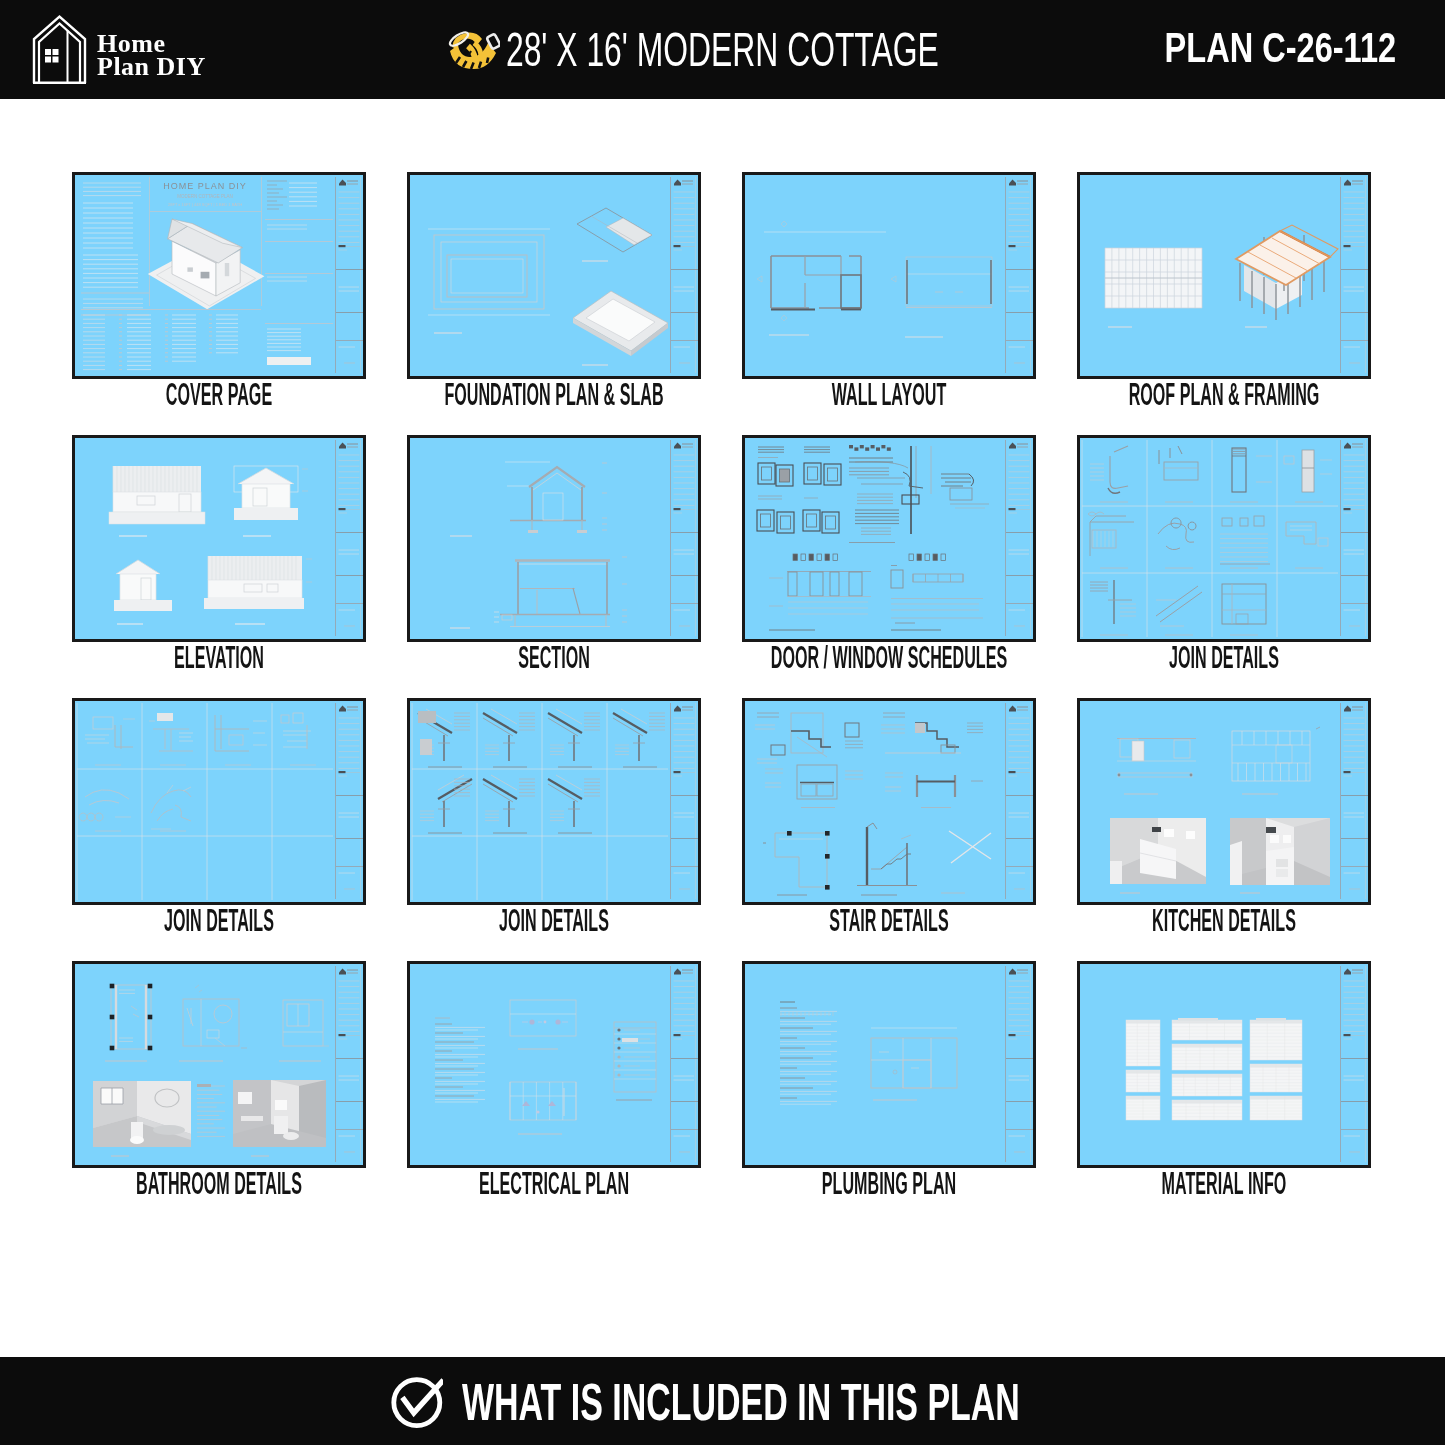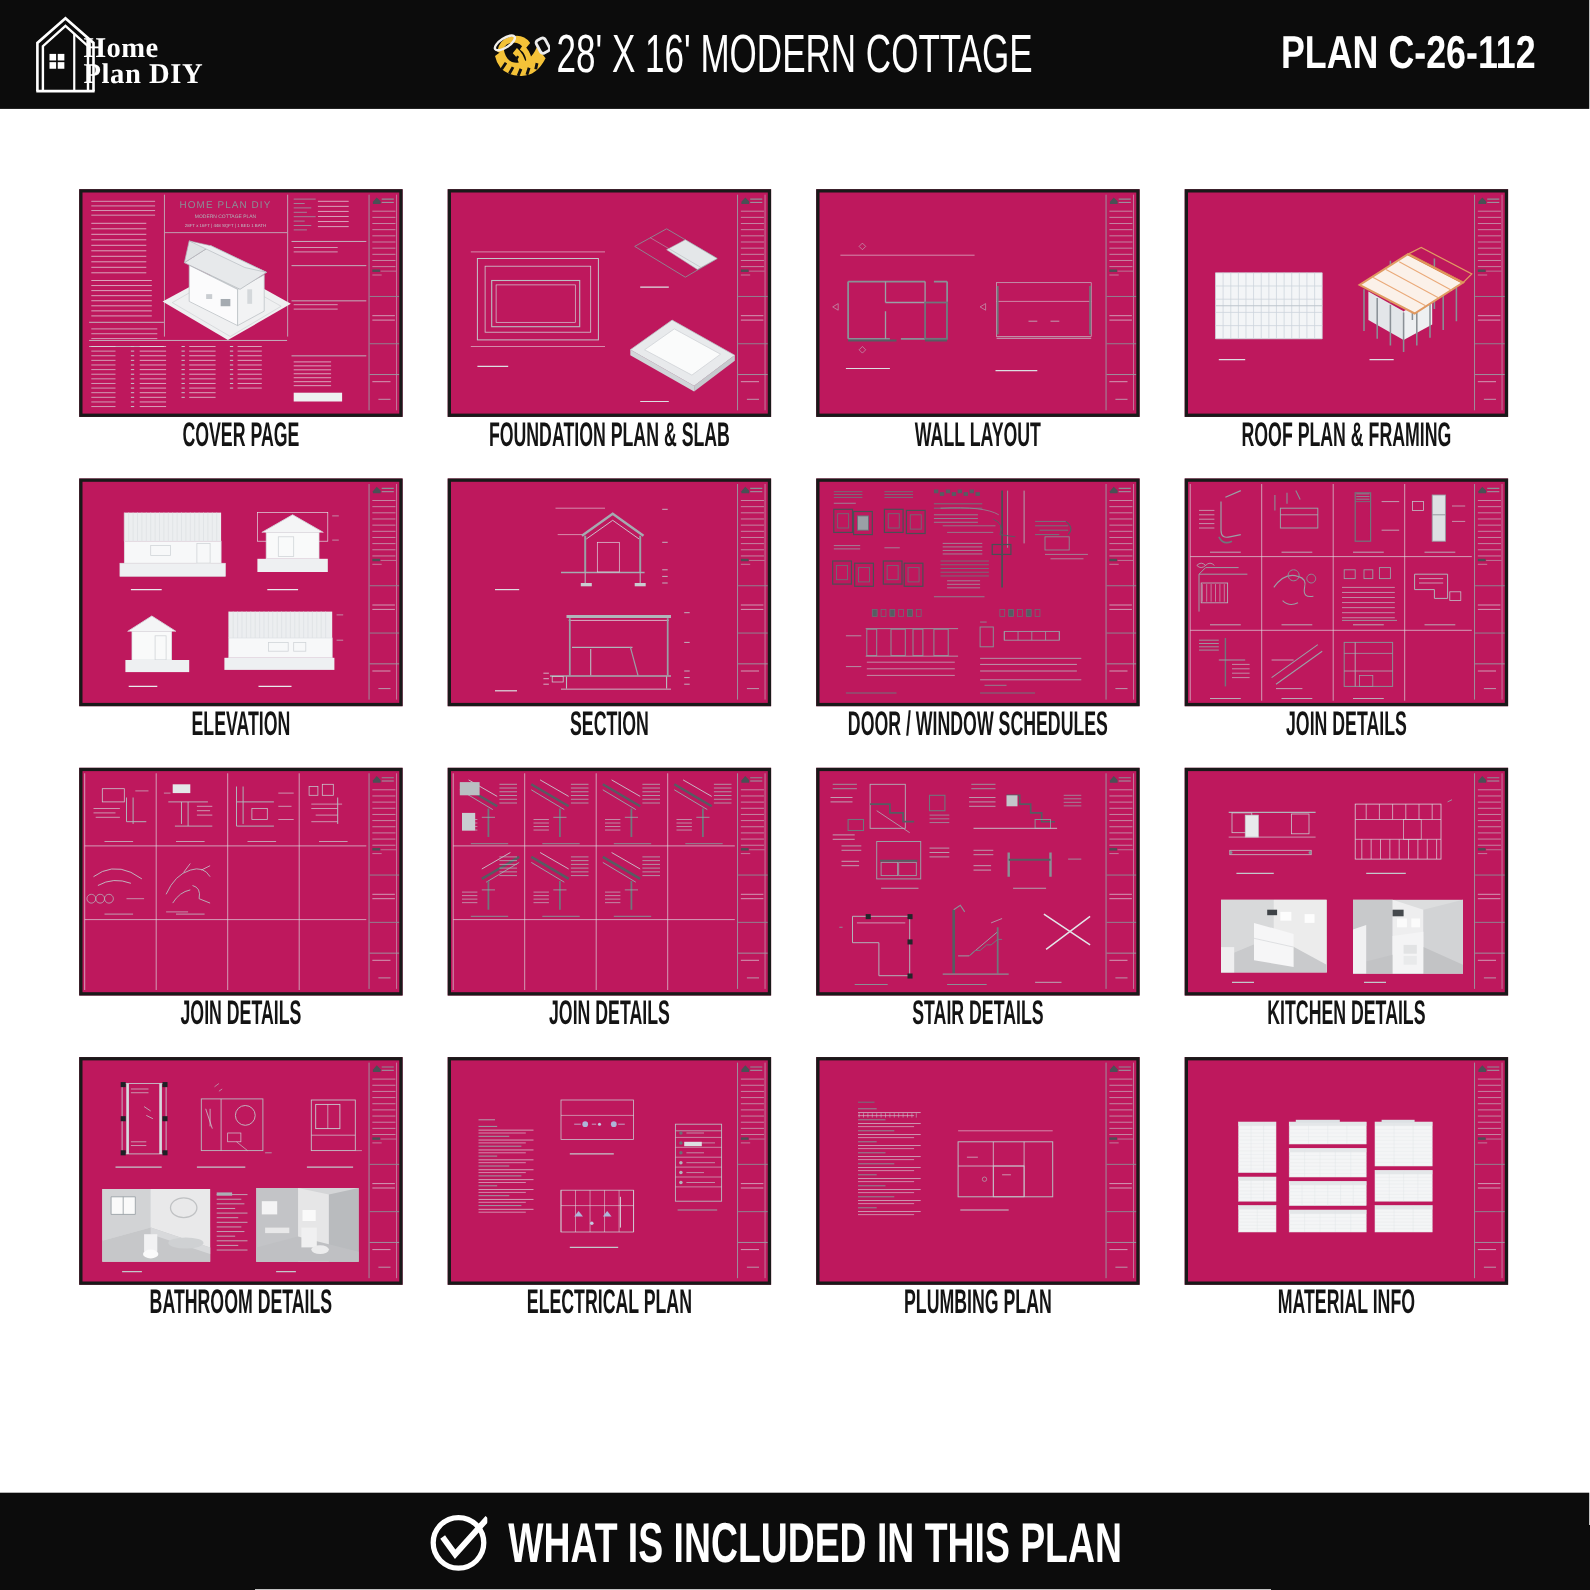--- a/index.html
+++ b/index.html
@@ -1,17 +1,17 @@
 <!DOCTYPE html>
 <html><head><meta charset="utf-8">
 <style>
 html,body{margin:0;padding:0;background:#fff;width:1445px;height:1445px;overflow:hidden;}
 body{font-family:"Liberation Sans",sans-serif;position:relative;}
 .bar{position:absolute;left:0;width:1445px;background:#0c0c0c;}
-.cell{position:absolute;width:294px;height:207px;background:#be185d;border:3px solid #191919;box-sizing:border-box;}
+.cell{position:absolute;width:294px;height:207px;background:#7dd3fc;border:3px solid #191919;box-sizing:border-box;}
 .cell svg{display:block;}
 .cap{position:absolute;width:600px;text-align:center;font-size:31px;font-weight:bold;color:#141414;transform:scaleX(0.52);transform-origin:50% 50%;white-space:nowrap;}
 .hterm{position:absolute;color:#fff;white-space:nowrap;}
 </style></head>
 <body>
 
 <svg width="0" height="0" style="position:absolute">
     <defs>
       <g id="tb">
         <line x1="260.5" y1="2" x2="260.5" y2="198" stroke="#9aa0a6" stroke-width="0.8"></line>
@@ -51,21 +51,21 @@
 <path d="M2 68.8 H55" stroke="#fff" stroke-width="2.4"></path>
 <path d="M36.5 16.5 V68" stroke="#fff" stroke-width="2.0"></path>
 <g fill="#fff">
       <rect x="14" y="35" width="6" height="6"></rect>
       <rect x="21.5" y="35" width="6" height="6"></rect>
       <rect x="14" y="42.5" width="6" height="6"></rect>
       <rect x="21.5" y="42.5" width="6" height="6"></rect>
     </g>
 </svg>
 
-<div class="hterm" style="left:76px;top:32px;font-family:'Liberation Serif',serif;font-weight:bold;font-size:26px;line-height:23px;letter-spacing:0.5px">Home<br>Plan&nbsp;DIY</div>
+<div class="hterm" style="left:97px;top:32px;font-family:'Liberation Serif',serif;font-weight:bold;font-size:26px;line-height:23px;letter-spacing:0.5px">Home<br>Plan&nbsp;DIY</div>
 
 <svg style="position:absolute;left:444px;top:29px" width="56" height="44" viewBox="0 0 56 44">
 <path d="M6 22 Q10 40 30 40 Q44 40 52 24 L44 14 Q38 28 26 28 Q16 28 14 16 Z" fill="#f4c238"></path>
 <path d="M8 18 Q10 6 22 4 Q32 2 38 10 L33 16 Q28 8 20 10 Q13 12 13 20 Z" fill="#f4c238"></path>
 <ellipse cx="15" cy="10" rx="10.5" ry="4.2" fill="none" stroke="#f2f0ea" stroke-width="2.2" transform="rotate(-33 15 10)"></ellipse>
 <path d="M24 17 Q30 22 31 30" stroke="#f4c238" stroke-width="6" fill="none"></path>
     <path d="M30 14 Q36 18 37 26" stroke="#f4c238" stroke-width="5" fill="none"></path>
 <path d="M12 34 l4 -6 M19 38 l3.4 -6 M27 40 l2.6 -6.4 M35 39 l2 -6.4 M43 34 l1.2 -5.6" stroke="#111" stroke-width="2.6"></path>
 <path d="M18 24 l3.6 -4.6 M24 27 l3 -5" stroke="#111" stroke-width="2.2"></path>
 <rect x="45" y="6" width="9" height="13" rx="2.6" fill="none" stroke="#ececec" stroke-width="2.6" transform="rotate(-28 49.5 12.5)"></rect>

